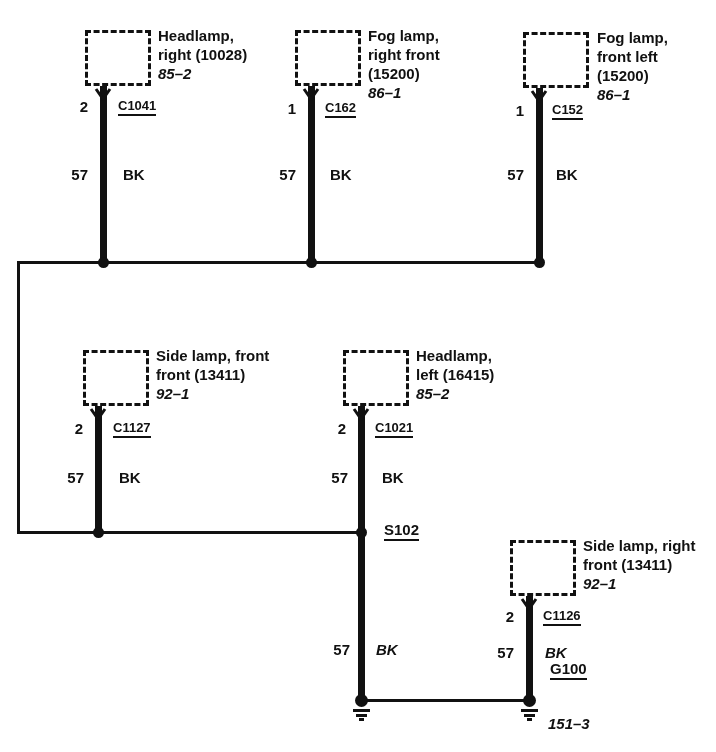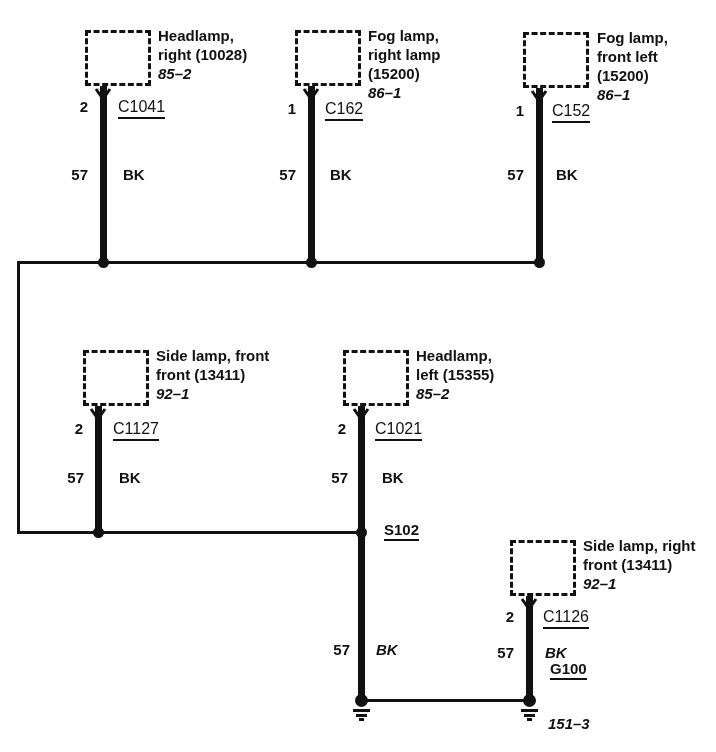--- a/index.html
+++ b/index.html
@@ -24,22 +24,22 @@
   .lbl .ref { font-style: italic; }
   .pin {
     position: absolute;
     width: 30px;
     text-align: right;
     font-size: 15px;
     font-weight: bold;
   }
   .conn {
     position: absolute;
-    font-size: 16px;
-    font-weight: normal;
+    font-size: 13px;
+    font-weight: bold;
     border-bottom: 2px solid #111;
     padding-bottom: 1px;
     white-space: nowrap;
   }
   .ckt {
     position: absolute;
     width: 34px;
     text-align: right;
     font-size: 15px;
     font-weight: bold;
@@ -111,21 +111,21 @@
     <div class="ref">85–2</div>
   </div>
   <div class="pin" style="left:58px;top:98px;">2</div>
   <div class="conn" style="left:118px;top:98px;">C1041</div>
   <div class="ckt" style="left:54px;top:166px;">57</div>
   <div class="wcolor" style="left:123px;top:166px;">BK</div>
 
   <div class="box" style="left:295px;top:30px;"></div>
   <div class="lbl" style="left:368px;top:26px;">
     <div>Fog lamp,</div>
-    <div>right lamp</div>
+    <div>right front</div>
     <div>(15200)</div>
     <div class="ref">86–1</div>
   </div>
   <div class="pin" style="left:266px;top:100px;">1</div>
   <div class="conn" style="left:325px;top:100px;">C162</div>
   <div class="ckt" style="left:262px;top:166px;">57</div>
   <div class="wcolor" style="left:330px;top:166px;">BK</div>
 
   <div class="box" style="left:523px;top:32px;"></div>
   <div class="lbl" style="left:597px;top:28px;">
@@ -146,21 +146,21 @@
     <div class="ref">92–1</div>
   </div>
   <div class="pin" style="left:53px;top:420px;">2</div>
   <div class="conn" style="left:113px;top:420px;">C1127</div>
   <div class="ckt" style="left:50px;top:469px;">57</div>
   <div class="wcolor" style="left:119px;top:469px;">BK</div>
 
   <div class="box" style="left:343px;top:350px;"></div>
   <div class="lbl" style="left:416px;top:346px;">
     <div>Headlamp,</div>
-    <div>left (15355)</div>
+    <div>left (16415)</div>
     <div class="ref">85–2</div>
   </div>
   <div class="pin" style="left:316px;top:420px;">2</div>
   <div class="conn" style="left:375px;top:420px;">C1021</div>
   <div class="ckt" style="left:314px;top:469px;">57</div>
   <div class="wcolor" style="left:382px;top:469px;">BK</div>
 
   <div class="splice-lbl" style="left:384px;top:521px;">S102</div>
 
   <div class="ckt" style="left:316px;top:641px;">57</div>

